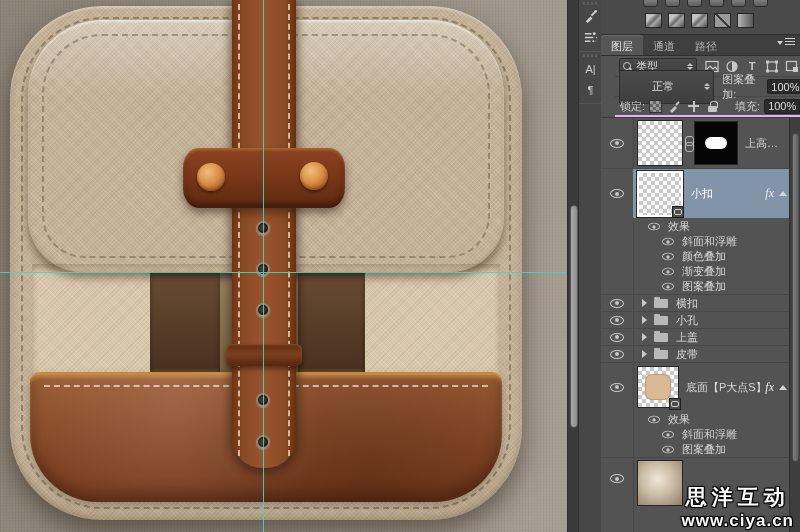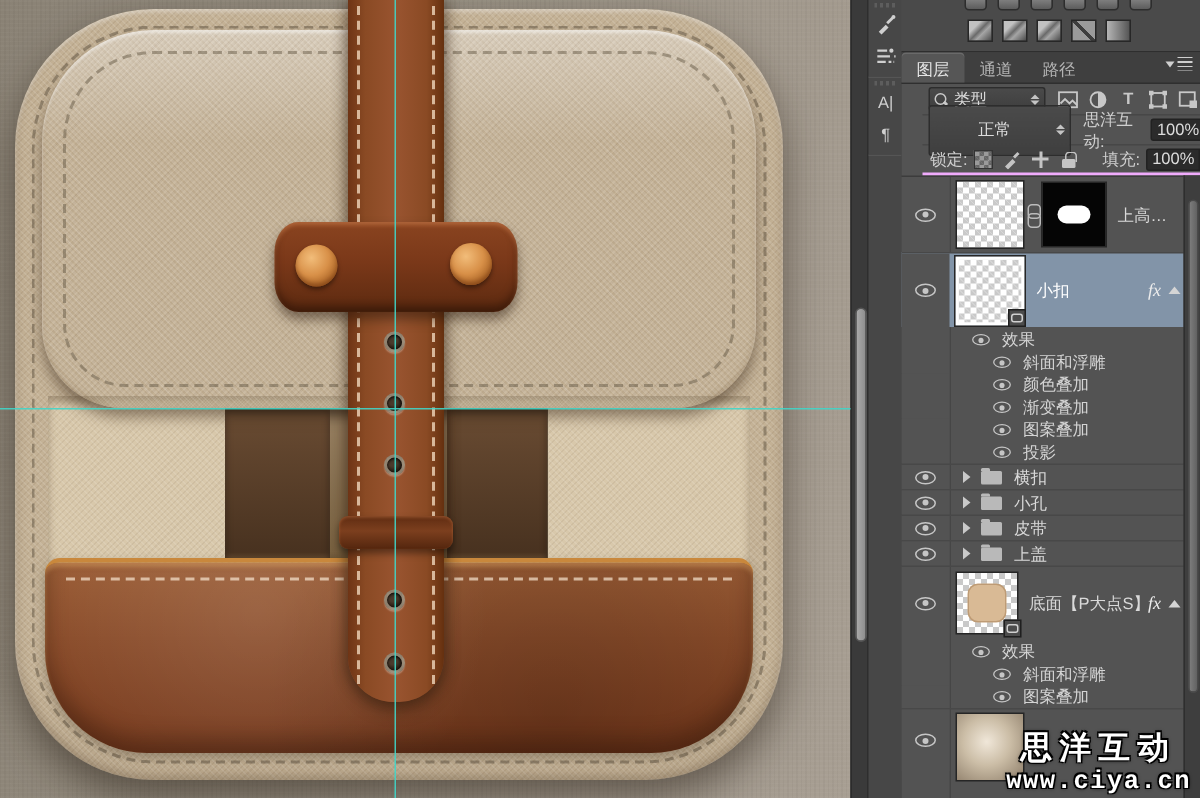--- a/index.html
+++ b/index.html
@@ -173,21 +173,21 @@
   .uparrow { position:absolute; right:13px; width:0; height:0; border-left:4px solid transparent; border-right:4px solid transparent; border-bottom:5px solid #d5d5d5; }
   .fxsp1 { width:14px; flex:none; } .fxsp2 { width:28px; flex:none; }
   .fxlbl { margin-left:7px; color:#d4d4d4; }
 
   .plist-scroll { position:absolute; right:0; top:117px; bottom:0; width:11px; background:#3e3e3e; border-left:1px solid #2e2e2e; }
   .plist-thumb { position:absolute; left:1.5px; width:7px; top:16px; height:329px; background:linear-gradient(90deg,#7d7d7d,#626262); border-radius:4px; border:1px solid #4a4a4a; }
 
   .watermark { position:absolute; right:6px; bottom:1px; z-index:100; text-align:center; color:#fff; font-weight:bold;
     text-shadow:-1px -1px 0 #000, 1px -1px 0 #000, -1px 1px 0 #000, 1px 1px 0 #000, 0 0 3px #000; }
   .wm1 { font-size:21px; letter-spacing:5px; }
-  .wm2 { font-size:17px; letter-spacing:1px;font-family:Liberation Mono, monospace; }
+  .wm2 { font-size:17px; letter-spacing:1px; }
 </style>
 </head>
 <body>
 
 <div class="stage">
 
   <div class="canvas">
     <div class="grain"></div>
 
     <div class="icon-wrap">
@@ -326,21 +326,21 @@
     </div>
 
     <div class="ctlrow row-blend">
       <div class="dd blendsel">
         <span>正常</span>
         <span class="upd">
             <i class="u"></i>
             <i class="d"></i>
           </span>
       </div>
-      <span class="lbl" style="margin-left:8px">思洋互动:</span>
+      <span class="lbl" style="margin-left:8px">图案叠加:</span>
       <span class="valbox" style="margin-left:4px">100%</span>
       <span class="caretbox">
           <i></i>
         </span>
     </div>
 
     <div class="ctlrow row-lock">
       <span class="lbl" style="margin-left:5px">锁定:</span>
       <div class="lockicons">
         <span class="lic checker"></span>
@@ -403,26 +403,20 @@
           <div class="fxsp2"></div>
           <div class="eye sm"></div>
           <div class="fxlbl">渐变叠加</div>
         </div>
         <div class="lrow fx">
           <div class="ecell"></div>
           <div class="fxsp2"></div>
           <div class="eye sm"></div>
           <div class="fxlbl">图案叠加</div>
         </div>
-        <div class="lrow fx">
-          <div class="ecell"></div>
-          <div class="fxsp2"></div>
-          <div class="eye sm"></div>
-          <div class="fxlbl">投影</div>
-        </div>
         <div class="lrow group">
           <div class="ecell">
             <div class="eye"></div>
           </div>
           <div class="tri"></div>
           <div class="folder"></div>
           <div class="lname">横扣</div>
         </div>
         <div class="lrow group">
           <div class="ecell">
@@ -431,29 +425,29 @@
           <div class="tri"></div>
           <div class="folder"></div>
           <div class="lname">小孔</div>
         </div>
         <div class="lrow group">
           <div class="ecell">
             <div class="eye"></div>
           </div>
           <div class="tri"></div>
           <div class="folder"></div>
-          <div class="lname">皮带</div>
+          <div class="lname">上盖</div>
         </div>
         <div class="lrow group">
           <div class="ecell">
             <div class="eye"></div>
           </div>
           <div class="tri"></div>
           <div class="folder"></div>
-          <div class="lname">上盖</div>
+          <div class="lname">皮带</div>
         </div>
         <div class="lrow layer" style="height: 49px;">
           <div class="ecell">
             <div class="eye"></div>
           </div>
           <div class="thumb tan">
             <div class="badge"></div>
           </div>
           <div class="lname">底面【P大点S】</div>
           <div class="fxmark">fx</div>

